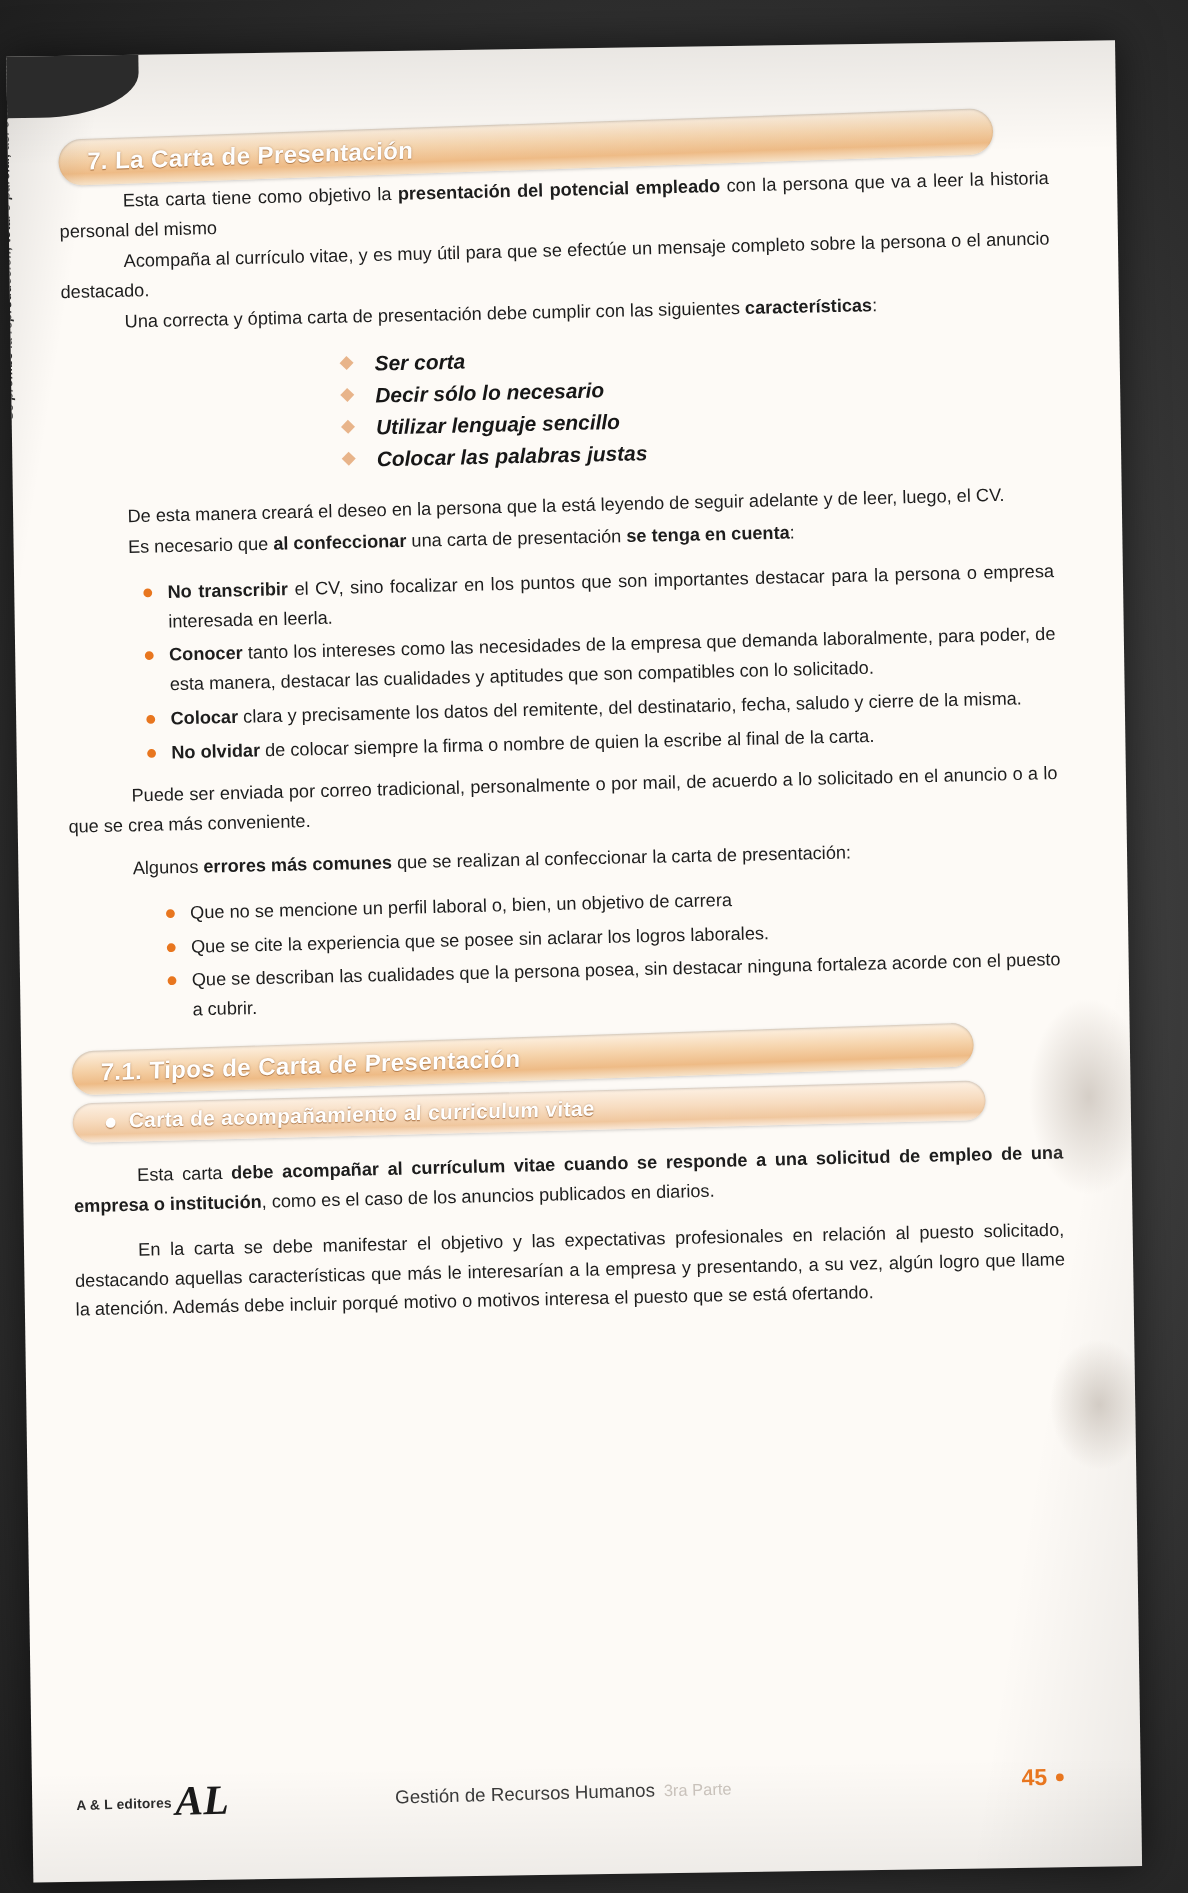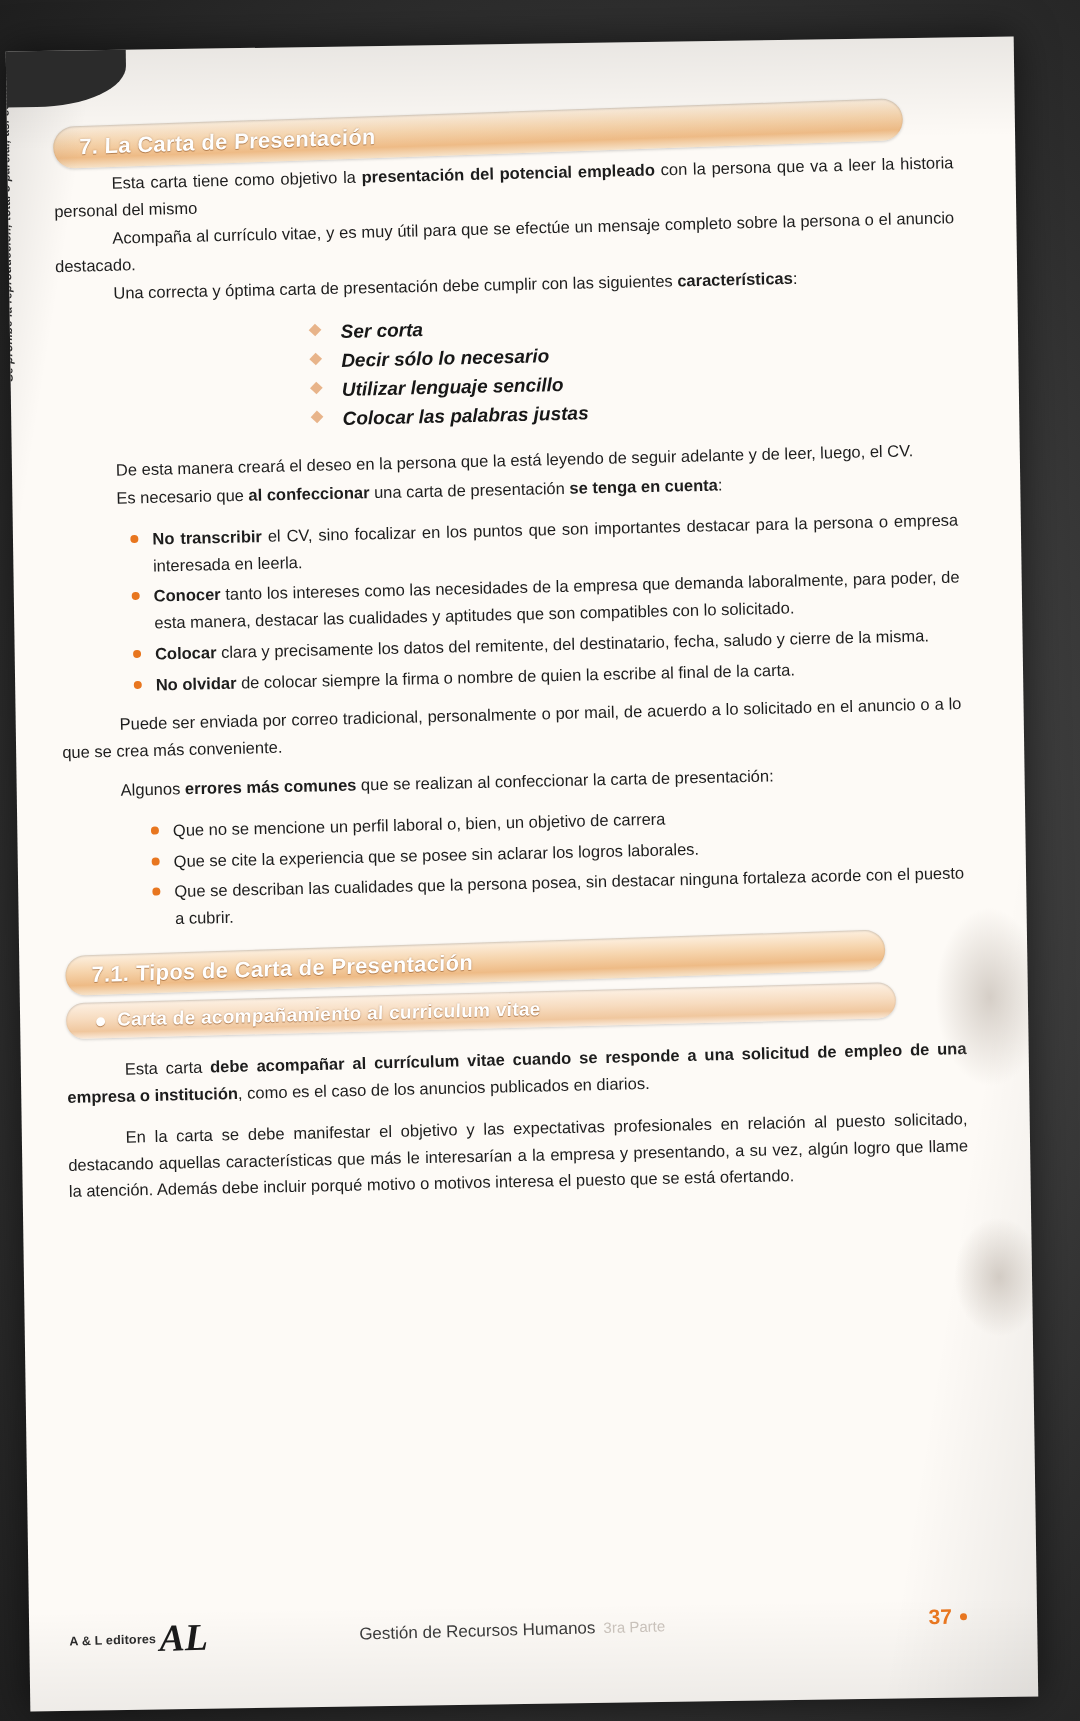--- a/index.html
+++ b/index.html
@@ -271,17 +271,17 @@
         <p class="indent t1"><span>Esta carta </span><b>debe acompañar al currículum vitae cuando se responde a una solicitud de empleo de una empresa o institución</b><span>, como es el caso de los anuncios publicados en diarios.</span></p>
         <p class="indent t2" style="margin-top:16px;">En la carta se debe manifestar el objetivo y las expectativas profesionales en relación al puesto solicitado, destacando aquellas características que más le interesarían a la empresa y presentando, a su vez, algún logro que llame la atención. Además debe incluir porqué motivo o motivos interesa el puesto que se está ofertando.</p>
       </div>
 
     </div>
 
     <div class="footer">
       <span class="imprint">A &amp; L editores</span>
       <span class="logo">AL</span>
       <span class="center"><span>Gestión de Recursos Humanos</span><span class="ghost">3ra Parte</span></span>
-      <span class="pageno"><span>37</span><span class="sq"></span></span>
+      <span class="pageno"><span>45</span><span class="sq"></span></span>
     </div>
 
   </div>
 </div>
 
 </body></html>

